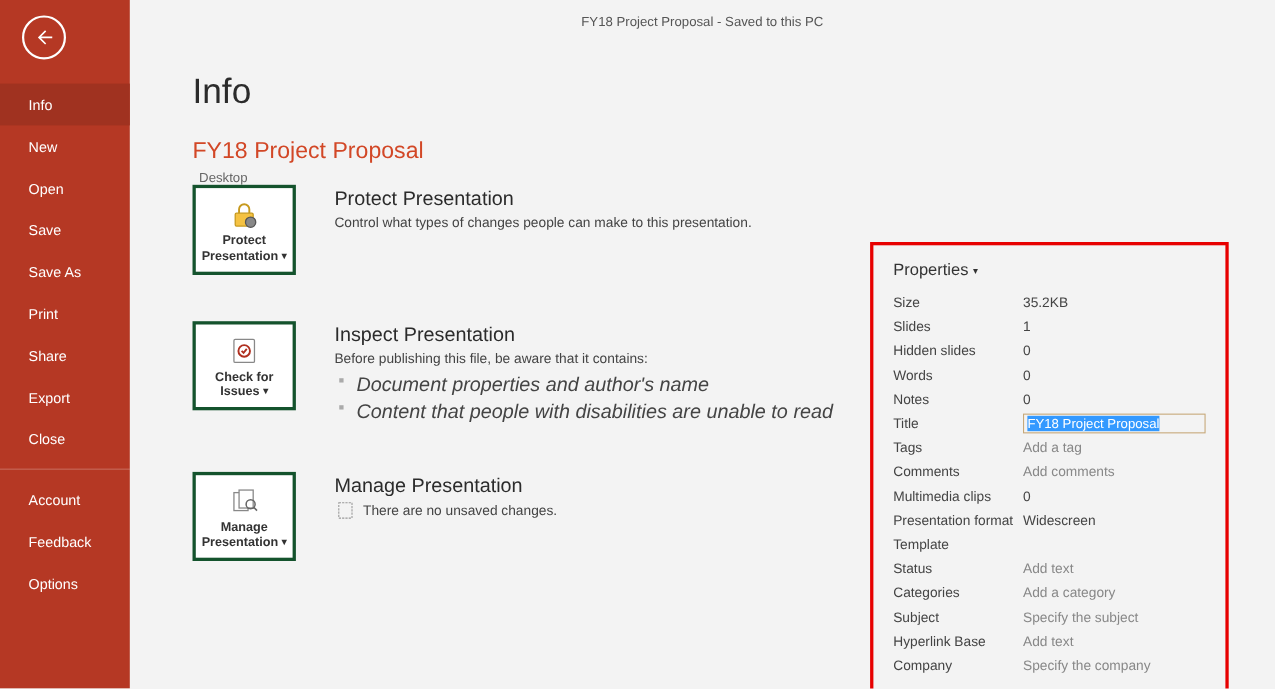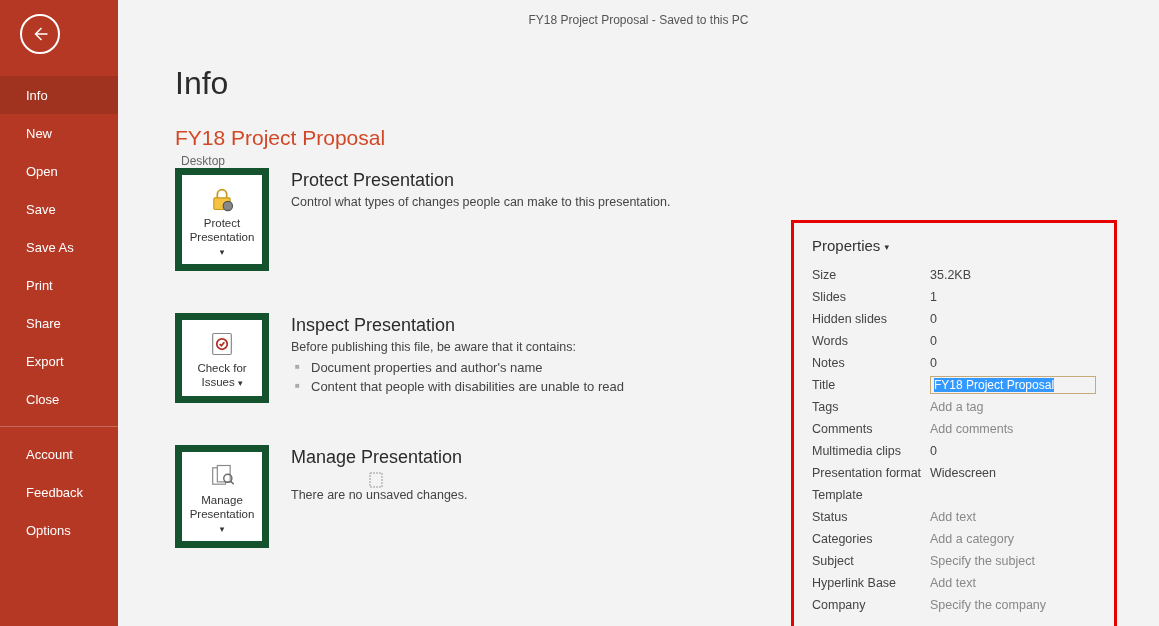--- a/index.html
+++ b/index.html
@@ -79,65 +79,66 @@
     color: #666;
     margin-left: 6px;
   }
   .section {
     display: flex;
     align-items: flex-start;
     margin-bottom: 42px;
   }
   .section-btn {
     width: 94px;
-    border: 7px solid #14532d;
+    border: 3px solid #14532d;
     background: #fff;
     text-align: center;
     padding: 8px 4px 6px 4px;
-    margin-right: 22px;
+    margin-right: 35px;
     cursor: pointer;
     font-size: 11.5px;
     color: #333;
+    font-weight: bold;
   }
   .section-btn .icon-wrap { height: 32px; display:flex; align-items:center; justify-content:center; margin-bottom:2px;}
   .section-btn .btn-label { line-height: 1.2; }
   .section-btn .caret { font-size: 9px; vertical-align: middle; }
   .section-body { padding-top: 2px; }
   .section-title {
     font-size: 18px;
     color: #2b2b2b;
     font-weight: 400;
     margin-bottom: 4px;
   }
   .section-desc {
     font-size: 12.5px;
     color: #444;
     margin-bottom: 4px;
   }
   .section-list {
     list-style: none;
-    font-size: 13px;
+    font-size: 18px;
     color: #444;
     margin-top: 4px;
+    font-style: italic;
   }
   .section-list li { padding: 2px 0 2px 20px; position: relative; }
   .section-list li::before {
     content: "■";
     color: #aaa;
     font-size: 8px;
     position: absolute;
     left: 4px;
     top: 4px;
   }
   .manage-row {
     display: flex;
     align-items: center;
     font-size: 12.5px;
     color: #444;
-    flex-direction: column;
   }
   .manage-row .doc-icon {
     width: 20px;
     display: inline-flex;
     justify-content: center;
     margin-right: 6px;
     color: #999;
   }
   .props-panel {
     position: absolute;

